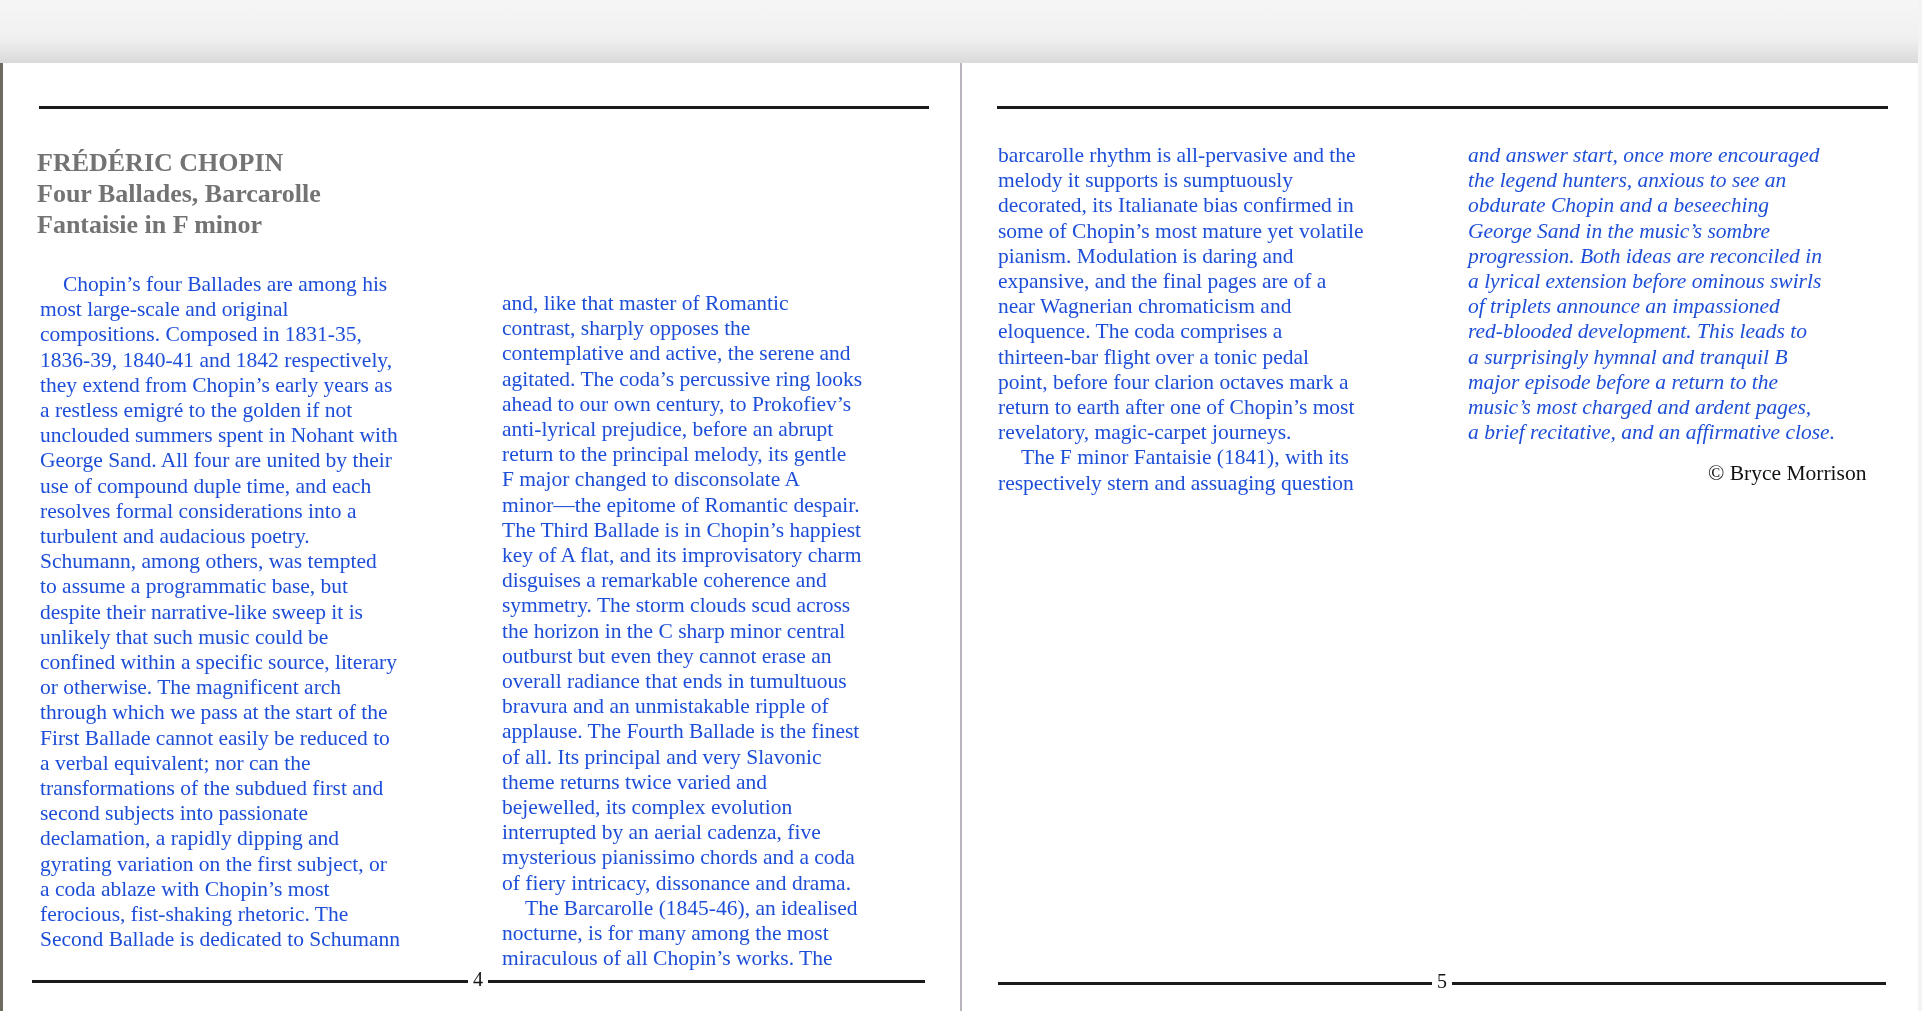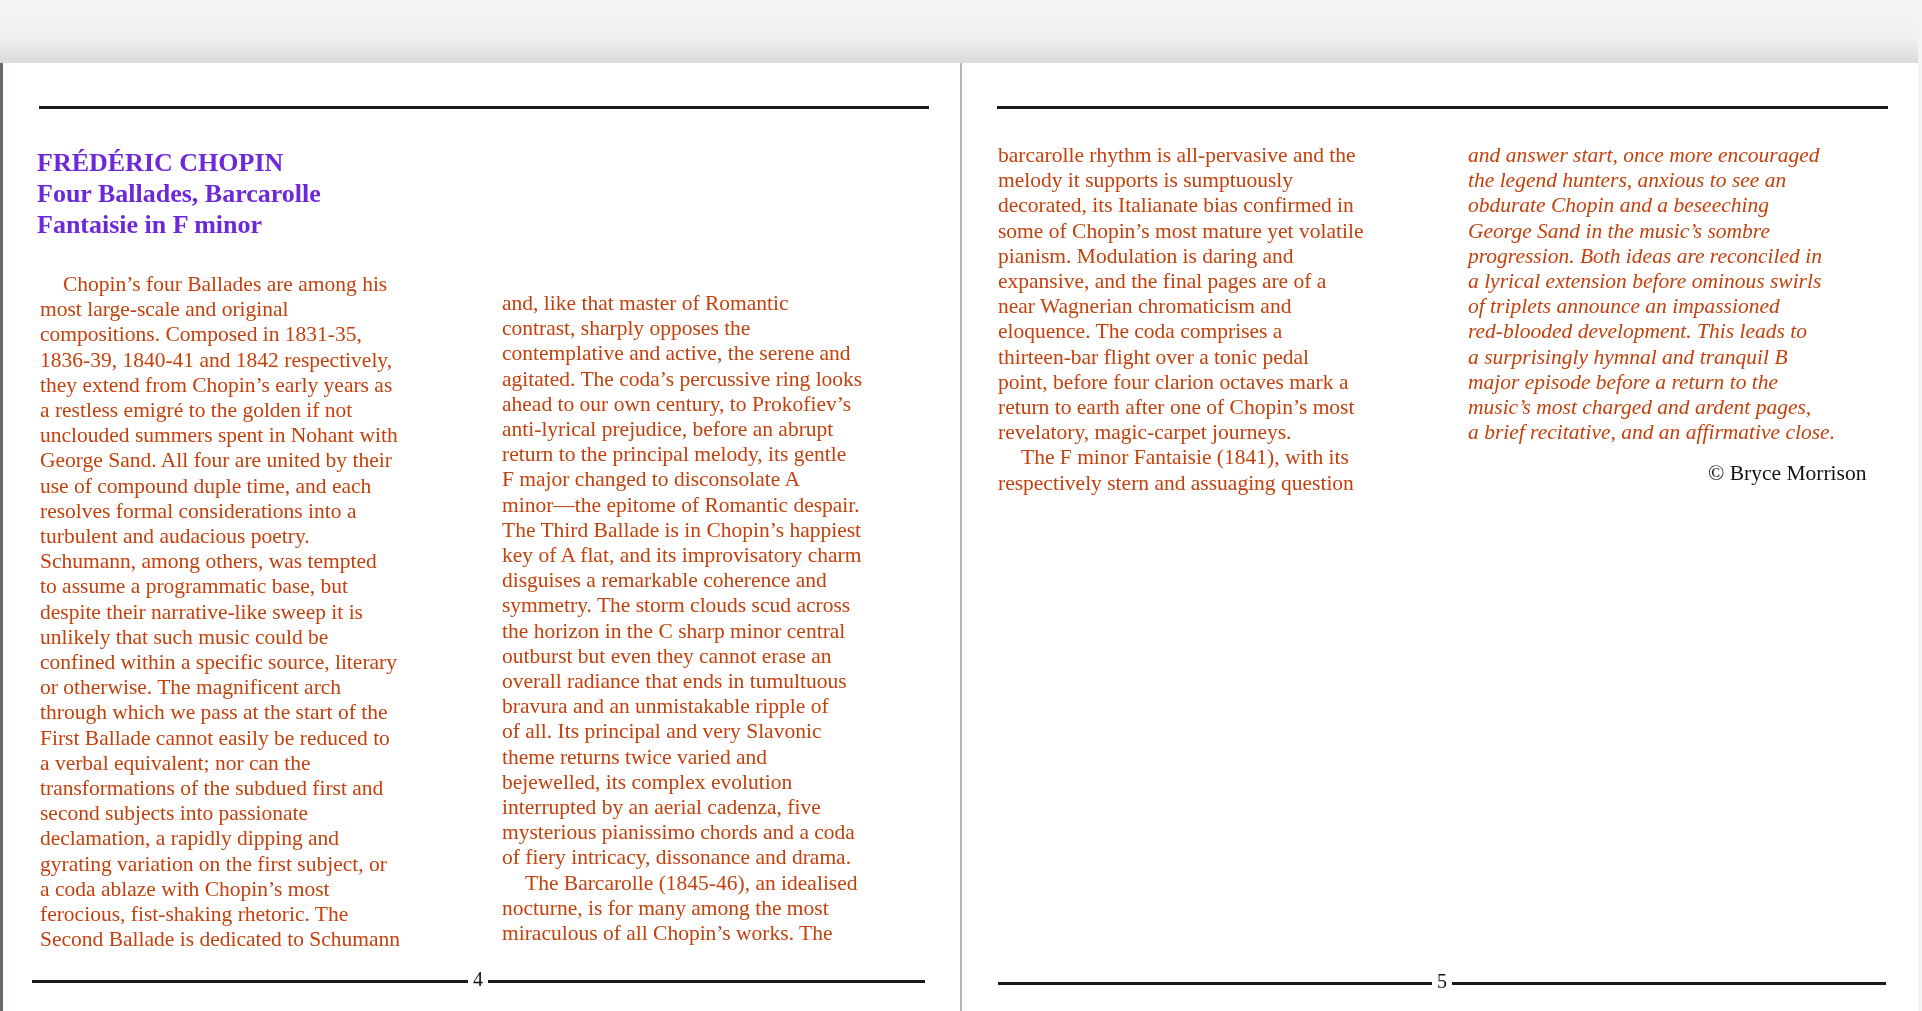--- a/index.html
+++ b/index.html
@@ -23,24 +23,24 @@
     position:absolute; left:960px; top:63px; width:2px; height:948px; background:#b9b3bd;
   }
   .rightedge {
     position:absolute; left:1918px; top:0; width:4px; height:1011px; background:#f3f3f3;
   }
   .rule {
     position:absolute; height:3px; background:#1a1a1a;
   }
   .title-block {
     position:absolute; left:37px; top:147px; width:440px;
-    font-weight:bold; font-size:26px; line-height:31px; color:#6d28d9;
+    font-weight:bold; font-size:26px; line-height:31px; color:#737373;
   }
   .col {
-    position:absolute; font-size:21.5px; line-height:25.2px; color:#c2410c;
+    position:absolute; font-size:21.5px; line-height:25.2px; color:#1d4ed8;
     white-space:nowrap;
   }
   .col .line { display:block; }
   .col .indent { padding-left:23px; }
   .sig {
     position:absolute; left:1708px; top:461px; font-size:21.5px; line-height:25px; white-space:nowrap;
   }
   .folio {
     position:absolute; font-size:20px; line-height:22px; background:#fff; padding:0 5px;
   }
@@ -102,20 +102,21 @@
     <span class="line">F major changed to disconsolate A</span>
     <span class="line">minor—the epitome of Romantic despair.</span>
     <span class="line">The Third Ballade is in Chopin’s happiest</span>
     <span class="line">key of A flat, and its improvisatory charm</span>
     <span class="line">disguises a remarkable coherence and</span>
     <span class="line">symmetry. The storm clouds scud across</span>
     <span class="line">the horizon in the C sharp minor central</span>
     <span class="line">outburst but even they cannot erase an</span>
     <span class="line">overall radiance that ends in tumultuous</span>
     <span class="line">bravura and an unmistakable ripple of</span>
+    <span class="line">applause. The Fourth Ballade is the finest</span>
     <span class="line">of all. Its principal and very Slavonic</span>
     <span class="line">theme returns twice varied and</span>
     <span class="line">bejewelled, its complex evolution</span>
     <span class="line">interrupted by an aerial cadenza, five</span>
     <span class="line">mysterious pianissimo chords and a coda</span>
     <span class="line">of fiery intricacy, dissonance and drama.</span>
     <span class="line indent">The Barcarolle (1845-46), an idealised</span>
     <span class="line">nocturne, is for many among the most</span>
     <span class="line">miraculous of all Chopin’s works. The</span>
   </div>

